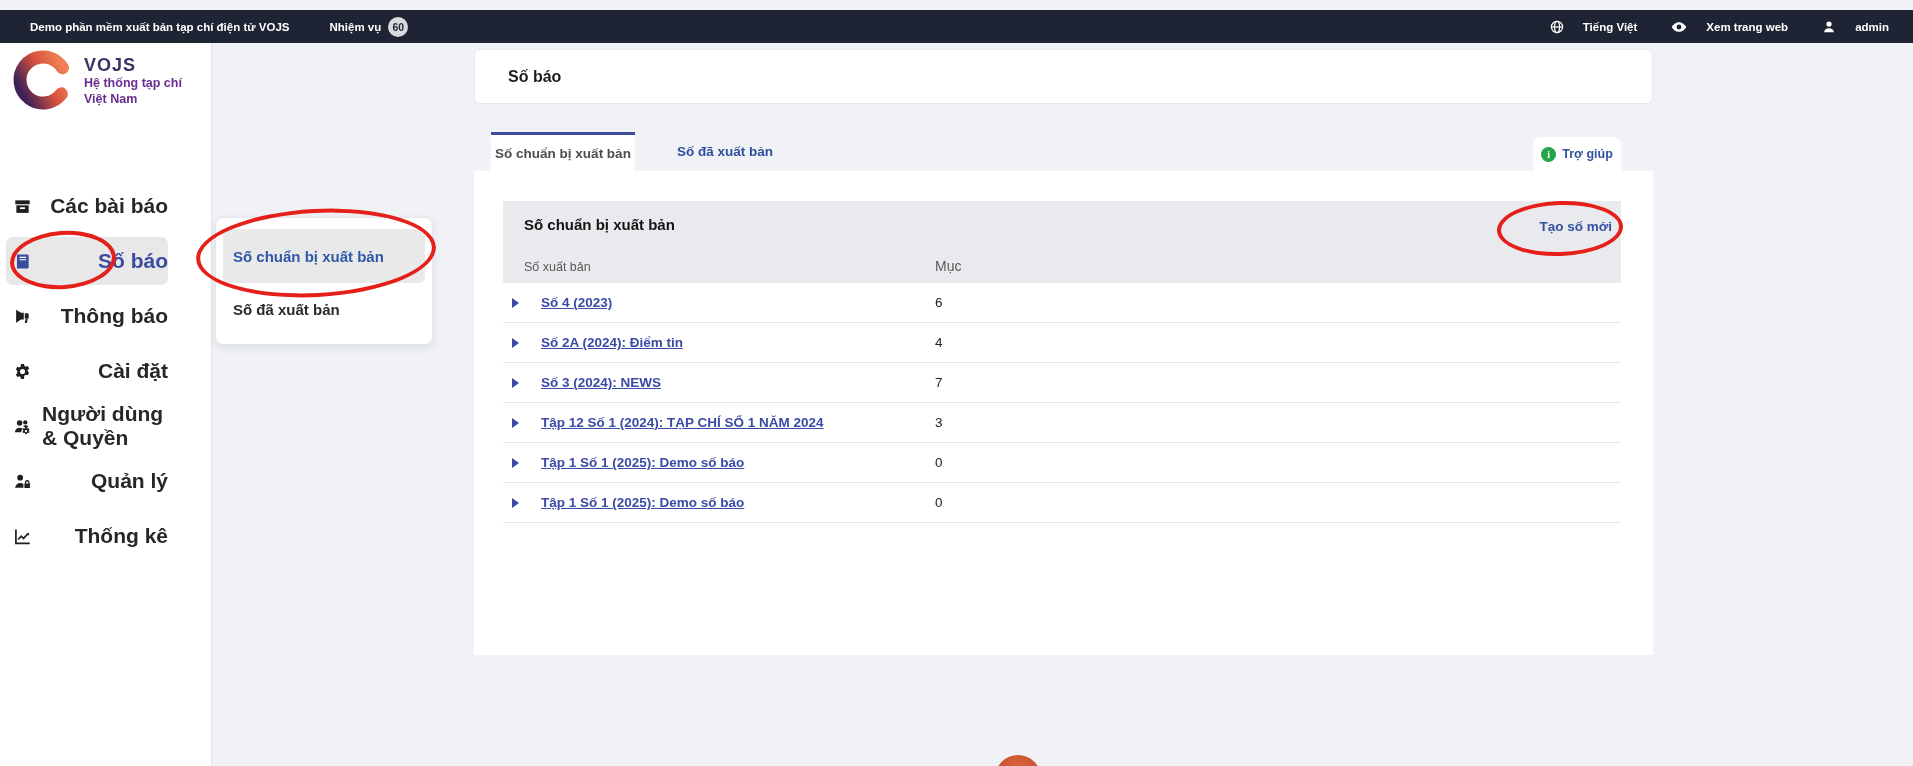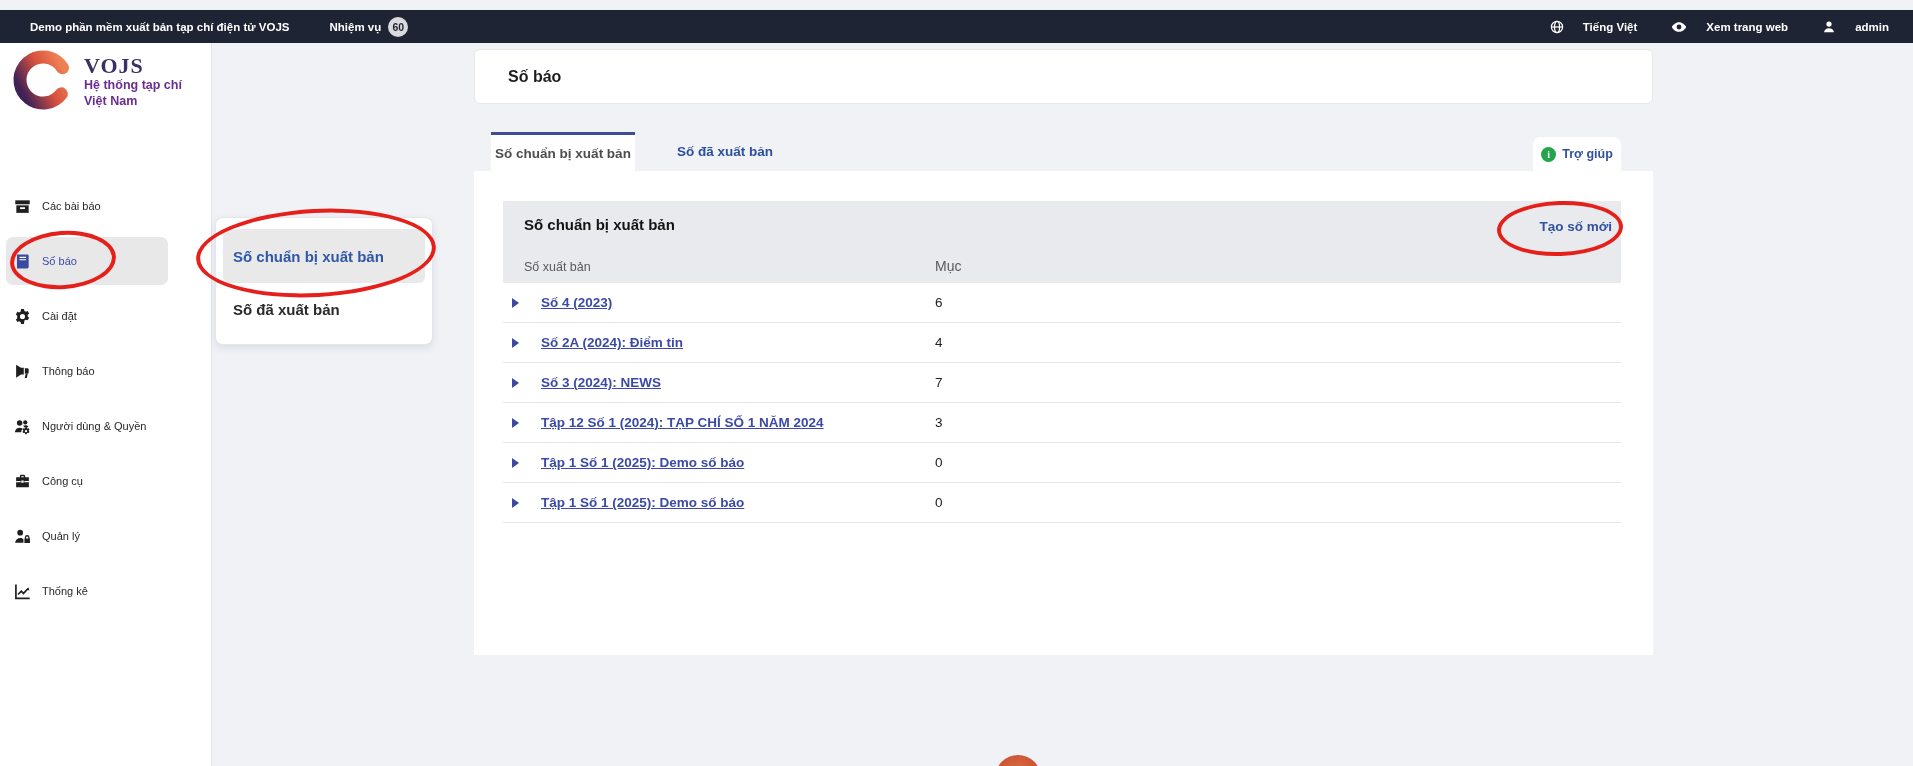--- a/index.html
+++ b/index.html
@@ -18,25 +18,25 @@
   .badge { background:#d8dade; color:#1e2433; min-width:20px; height:20px; border-radius:10px;
     display:inline-flex; align-items:center; justify-content:center; font-size:10.5px; padding:0 4px; }
   .tb-right { display:flex; align-items:center; gap:34px; margin-right:24px; }
   .tb-item { display:flex; align-items:center; gap:19px; cursor:pointer; }
   .tb-item svg { display:block; }
   
   .sidebar { position:absolute; left:0; top:33px; width:212px; height:733px;
     background:#fff; border-right:1px solid #e2e5ea; z-index:10; }
   .logo { position:absolute; left:10px; top:14px; display:flex; align-items:center; }
   .logo-text { margin-left:8px; }
-  .logo-title { font-size:22px; font-weight:700; color:#3a3166; letter-spacing:1px; line-height:1.1;font-family:Liberation Serif, serif; }
+  .logo-title { font-size:18px; font-weight:700; color:#3a3166; letter-spacing:1px; line-height:1.1; }
   .logo-sub { font-size:12.5px; font-weight:600; color:#6a2d91; line-height:1.25; }
   .nav { position:absolute; left:0; top:149px; width:212px; }
   .nav-item { height:48px; margin:0 44px 7px 6px; display:flex; align-items:center;
-    padding-left:8px; border-radius:7px; cursor:pointer; font-size:11px; font-weight:400; color:#272727; }
+    padding-left:8px; border-radius:7px; cursor:pointer; font-size:21px; font-weight:700; color:#272727;justify-content:space-between; }
   .nav-item .ico { width:17px; height:17px; margin-right:11px; flex:0 0 17px; color:#1f1f1f; }
   .nav-item.active { background:#e8e8e9; color:#3a4a9f; }
   .nav-item.active .ico { color:#3a4a9f; }
   .ico svg { width:100%; height:100%; display:block; }
   
   .submenu { position:absolute; left:215px; top:217px; width:218px; height:128px;
     background:#fff; border:1px solid #e3e6eb; border-radius:8px;
     box-shadow:0 3px 8px rgba(30,40,70,.10); z-index:20; }
   .submenu-item-active { margin:11px 7px 0 7px; height:54px; border-radius:6px; background:#e9e9ea;
     display:flex; align-items:center; padding-left:10px; font-size:15px; font-weight:600;
@@ -160,55 +160,46 @@
           <svg viewBox="0 0 16 16" fill="currentColor">
             <path d="M2.8 1.5h9.7a1.3 1.3 0 011.3 1.3v10.4a1.3 1.3 0 01-1.3 1.3H2.8z"></path>
             <path fill="#fff" d="M5.2 3.6h6.2v1H5.2zM5.2 5.9h6.2v1H5.2z"></path>
           </svg>
         </span>
       <span>Số báo</span>
     </div>
     <div class="nav-item">
       <span class="ico">
           <svg viewBox="0 0 16 16" fill="currentColor">
-            <path fill-rule="evenodd" d="M6.6 1h2.8l.35 1.75c.5.15.97.38 1.4.68l1.7-.6 1.4 2.42-1.35 1.17c.04.26.06.52.06.78s-.02.52-.06.78l1.35 1.17-1.4 2.42-1.7-.6c-.43.3-.9.53-1.4.68L9.4 15H6.6l-.35-1.75a5.9 5.9 0 01-1.4-.68l-1.7.6-1.4-2.42 1.35-1.17A6.3 6.3 0 013.04 8c0-.26.02-.52.06-.78L1.75 6.05l1.4-2.42 1.7.6c.43-.3.9-.53 1.4-.68L6.6 1zM8 5.6A2.4 2.4 0 108 10.4 2.4 2.4 0 008 5.6z"></path>
-          </svg>
-        </span>
-      <span>Cài đặt</span>
-    </div>
-    <div class="nav-item">
-      <span class="ico">
-          <svg viewBox="0 0 16 16" fill="currentColor">
             <path d="M2 1.6v12.2l4.6-2.9H9.2V4.5H6.6L2 1.6z"></path>
             <path d="M10.2 4.9h2.4a1.2 1.2 0 011.2 1.2v2.8a1.2 1.2 0 01-1.2 1.2h-2.4z"></path>
             <path d="M11 10.4h1.9l-.9 3.6h-1.9z"></path>
           </svg>
         </span>
       <span>Thông báo</span>
+    </div>
+    <div class="nav-item">
+      <span class="ico">
+          <svg viewBox="0 0 16 16" fill="currentColor">
+            <path fill-rule="evenodd" d="M6.6 1h2.8l.35 1.75c.5.15.97.38 1.4.68l1.7-.6 1.4 2.42-1.35 1.17c.04.26.06.52.06.78s-.02.52-.06.78l1.35 1.17-1.4 2.42-1.7-.6c-.43.3-.9.53-1.4.68L9.4 15H6.6l-.35-1.75a5.9 5.9 0 01-1.4-.68l-1.7.6-1.4-2.42 1.35-1.17A6.3 6.3 0 013.04 8c0-.26.02-.52.06-.78L1.75 6.05l1.4-2.42 1.7.6c.43-.3.9-.53 1.4-.68L6.6 1zM8 5.6A2.4 2.4 0 108 10.4 2.4 2.4 0 008 5.6z"></path>
+          </svg>
+        </span>
+      <span>Cài đặt</span>
     </div>
     <div class="nav-item">
       <span class="ico">
           <svg viewBox="0 0 16 16" fill="currentColor">
             <circle cx="5.3" cy="4.6" r="2.6"></circle>
             <path d="M.8 13.4c.4-2.8 2.3-4.2 4.5-4.2 1.1 0 2.1.35 2.9 1a5.3 5.3 0 00-1.5 3.2z"></path>
             <circle cx="10.6" cy="4.2" r="2"></circle>
             <path d="M8.6 7.3c.6-.3 1.3-.5 2-.5 1.2 0 2.3.45 3 1.3l-1.8 1.3-2-.8z"></path>
             <path fill-rule="evenodd" d="M12 8.6l.25 1a2.9 2.9 0 01.7.35l1-.35.7 1.25-.75.65a3 3 0 010 .8l.75.65-.7 1.25-1-.35a2.9 2.9 0 01-.7.35l-.25 1h-1.4l-.25-1a2.9 2.9 0 01-.7-.35l-1 .35-.7-1.25.75-.65a3 3 0 010-.8l-.75-.65.7-1.25 1 .35a2.9 2.9 0 01.7-.35l.25-1H12zm-.7 2.6a1.1 1.1 0 100 2.2 1.1 1.1 0 000-2.2z"></path>
           </svg>
         </span>
       <span>Người dùng &amp; Quyền</span>
-    </div>
-    <div class="nav-item">
-      <span class="ico">
-          <svg viewBox="0 0 16 16" fill="currentColor">
-            <path fill-rule="evenodd" d="M5.5 4V3a1.4 1.4 0 011.4-1.4h2.2A1.4 1.4 0 0110.5 3v1H14v9.5H2V4h3.5zm1.3-.1h2.4V3H6.8v.9z"></path>
-            <path fill="#fff" d="M2 7.6h4.2v1H2zM9.8 7.6H14v1H9.8zM6.9 7h2.2v2.2H6.9z"></path>
-          </svg>
-        </span>
-      <span>Công cụ</span>
     </div>
     <div class="nav-item">
       <span class="ico">
           <svg viewBox="0 0 16 16" fill="currentColor">
             <circle cx="5.8" cy="4.4" r="2.7"></circle>
             <path d="M1 13.8c.45-3 2.5-4.5 4.8-4.5 1.2 0 2.3.4 3.1 1.1v3.4z"></path>
             <path fill-rule="evenodd" d="M10.2 9.8v-.9a2.2 2.2 0 014.4 0v.9h.4v4.4H9.8V9.8h.4zm1.2-.9v.9h2v-.9a1 1 0 00-2 0z"></path>
           </svg>
         </span>
       <span>Quản lý</span>

